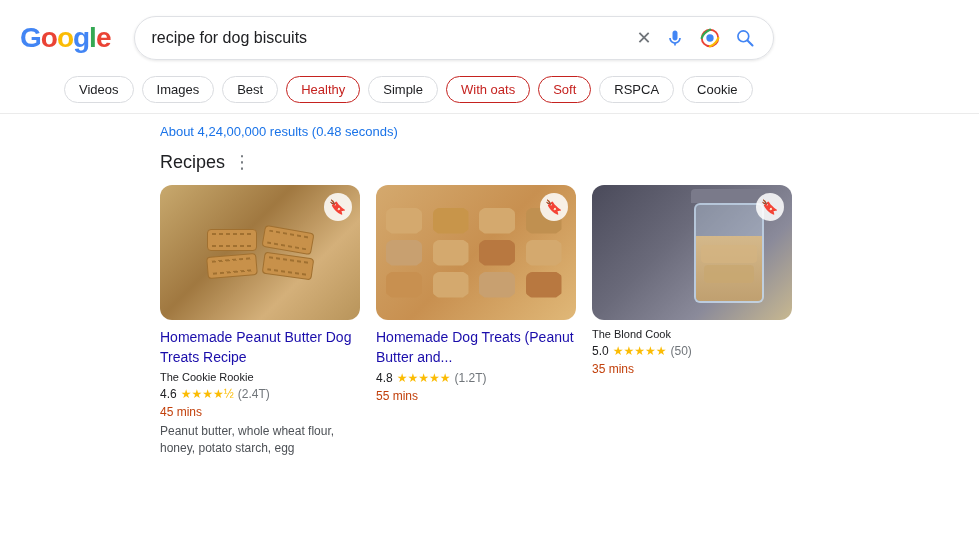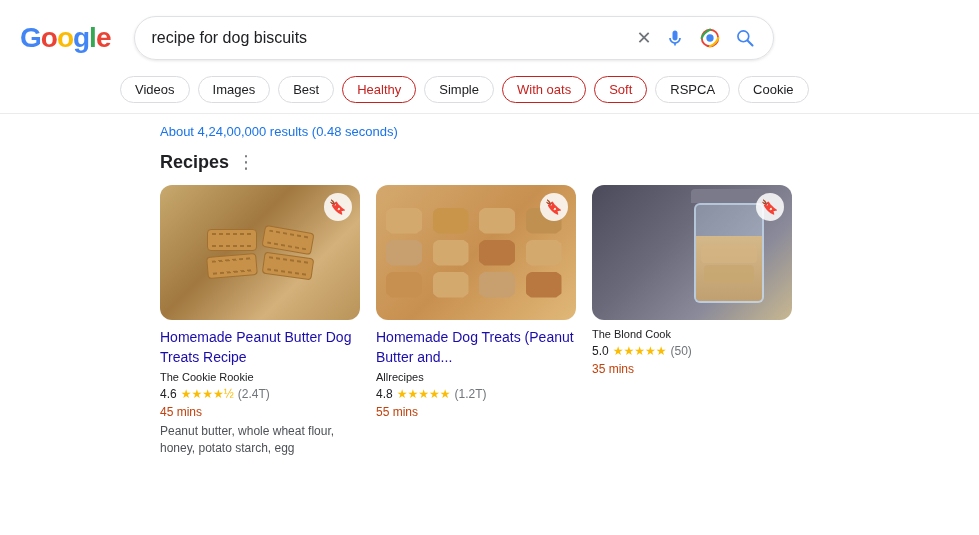--- a/index.html
+++ b/index.html
@@ -62,21 +62,21 @@
       padding: 2px;
     }
     .clear-icon { color: #70757a; font-size: 18px; }
     .mic-icon { font-size: 20px; color: #4285F4; }
     .lens-icon { font-size: 20px; color: #EA4335; }
     .search-icon { font-size: 18px; color: #4285F4; }
     .filter-bar {
       display: flex;
       align-items: center;
       gap: 8px;
-      padding: 6px 20px 10px 120px;
+      padding: 6px 20px 10px 64px;
       overflow-x: auto;
       border-bottom: 1px solid #ebebeb;
     }
     .filter-pill {
       display: flex;
       align-items: center;
       border: 1px solid #dadce0;
       border-radius: 20px;
       padding: 5px 14px;
       font-size: 13px;
@@ -100,21 +100,21 @@
       padding: 6px 160px 20px 160px;
     }
     .recipes-header {
       display: flex;
       align-items: center;
       gap: 8px;
       margin-bottom: 12px;
     }
     .recipes-title {
       font-size: 18px;
-      font-weight: 700;
+      font-weight: 400;
       color: #202124;
     }
     .more-icon {
       color: #70757a;
       font-size: 18px;
       cursor: pointer;
     }
     .recipe-cards {
       display: flex;
       gap: 16px;
@@ -357,21 +357,20 @@
           <div class="bone" style="background:#b87840;"></div>
           <div class="bone" style="background:#d4a96e;"></div>
           <div class="bone" style="background:#c89050;"></div>
           <div class="bone" style="background:#d4a96e;"></div>
           <div class="bone" style="background:#c8a070;"></div>
           <div class="bone" style="background:#b87840;"></div>
         </div>
         <button class="bookmark-btn">🔖</button>
       </div>
       <div class="recipe-title">Homemade Dog Treats (Peanut Butter and...</div>
-      <div class="recipe-source">Allrecipes</div>
       <div class="recipe-rating">
         <span class="rating-value">4.8</span>
         <span class="stars">★★★★★</span>
         <span class="rating-count">(1.2T)</span>
       </div>
       <div class="recipe-time">55 mins</div>
     </div>
 
     <div class="recipe-card">
       <div class="recipe-image-wrapper recipe-image-3">

